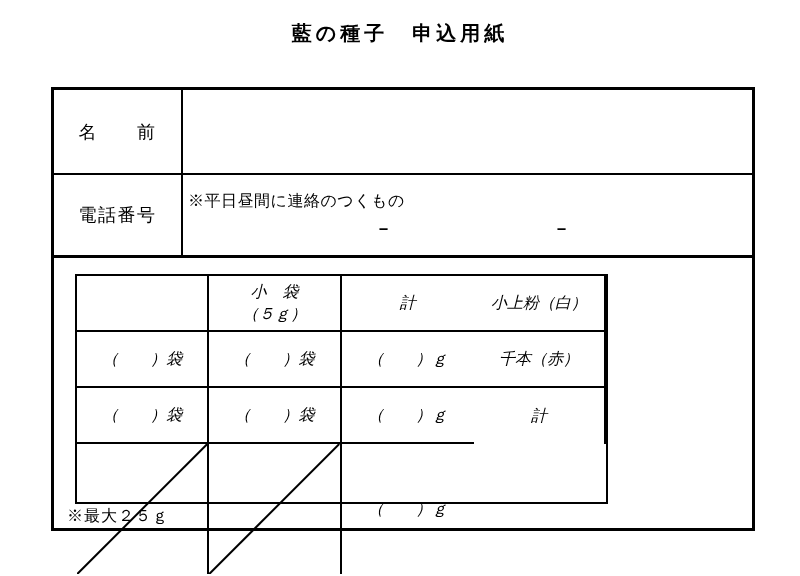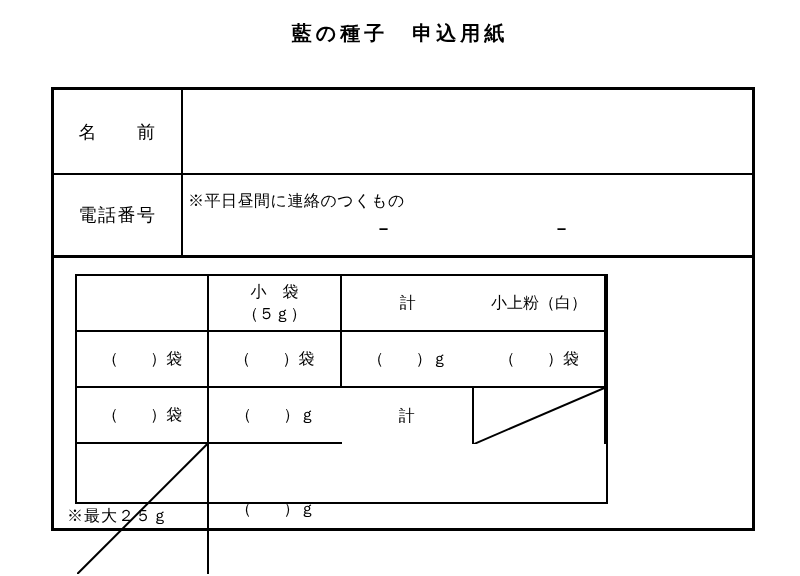--- a/index.html
+++ b/index.html
@@ -72,20 +72,21 @@
     position: absolute;
     left: 21px;
     top: 16px;
     width: 533px;
     height: 230px;
     border: 2px solid #000;
     display: grid;
     grid-template-columns: 1fr 1fr 1fr 1fr;
     grid-template-rows: 56px 56px 56px 1fr;
     font-size: 16px;
+    font-style: italic;
   }
   .it-cell {
     border-right: 2px solid #000;
     border-bottom: 2px solid #000;
     display: flex;
     flex-direction: column;
     align-items: center;
     justify-content: center;
     text-align: center;
     line-height: 1.35;
@@ -140,20 +141,21 @@
       </div>
       <div class="it-cell last-col">
         <span>計</span>
       </div>
 
       <div class="it-cell">小上粉（白）</div>
       <div class="it-cell">（　　）袋</div>
       <div class="it-cell">（　　）袋</div>
       <div class="it-cell last-col">（　　）ｇ</div>
 
+      <div class="it-cell">千本（赤）</div>
       <div class="it-cell">（　　）袋</div>
       <div class="it-cell">（　　）袋</div>
       <div class="it-cell last-col">（　　）ｇ</div>
 
       <div class="it-cell last-row">計</div>
       <div class="it-cell last-row diag">
         <svg viewBox="0 0 100 100" preserveAspectRatio="none">
           <line x1="0" y1="100" x2="100" y2="0" stroke="#000" stroke-width="2" vector-effect="non-scaling-stroke"></line>
         </svg>
       </div>

